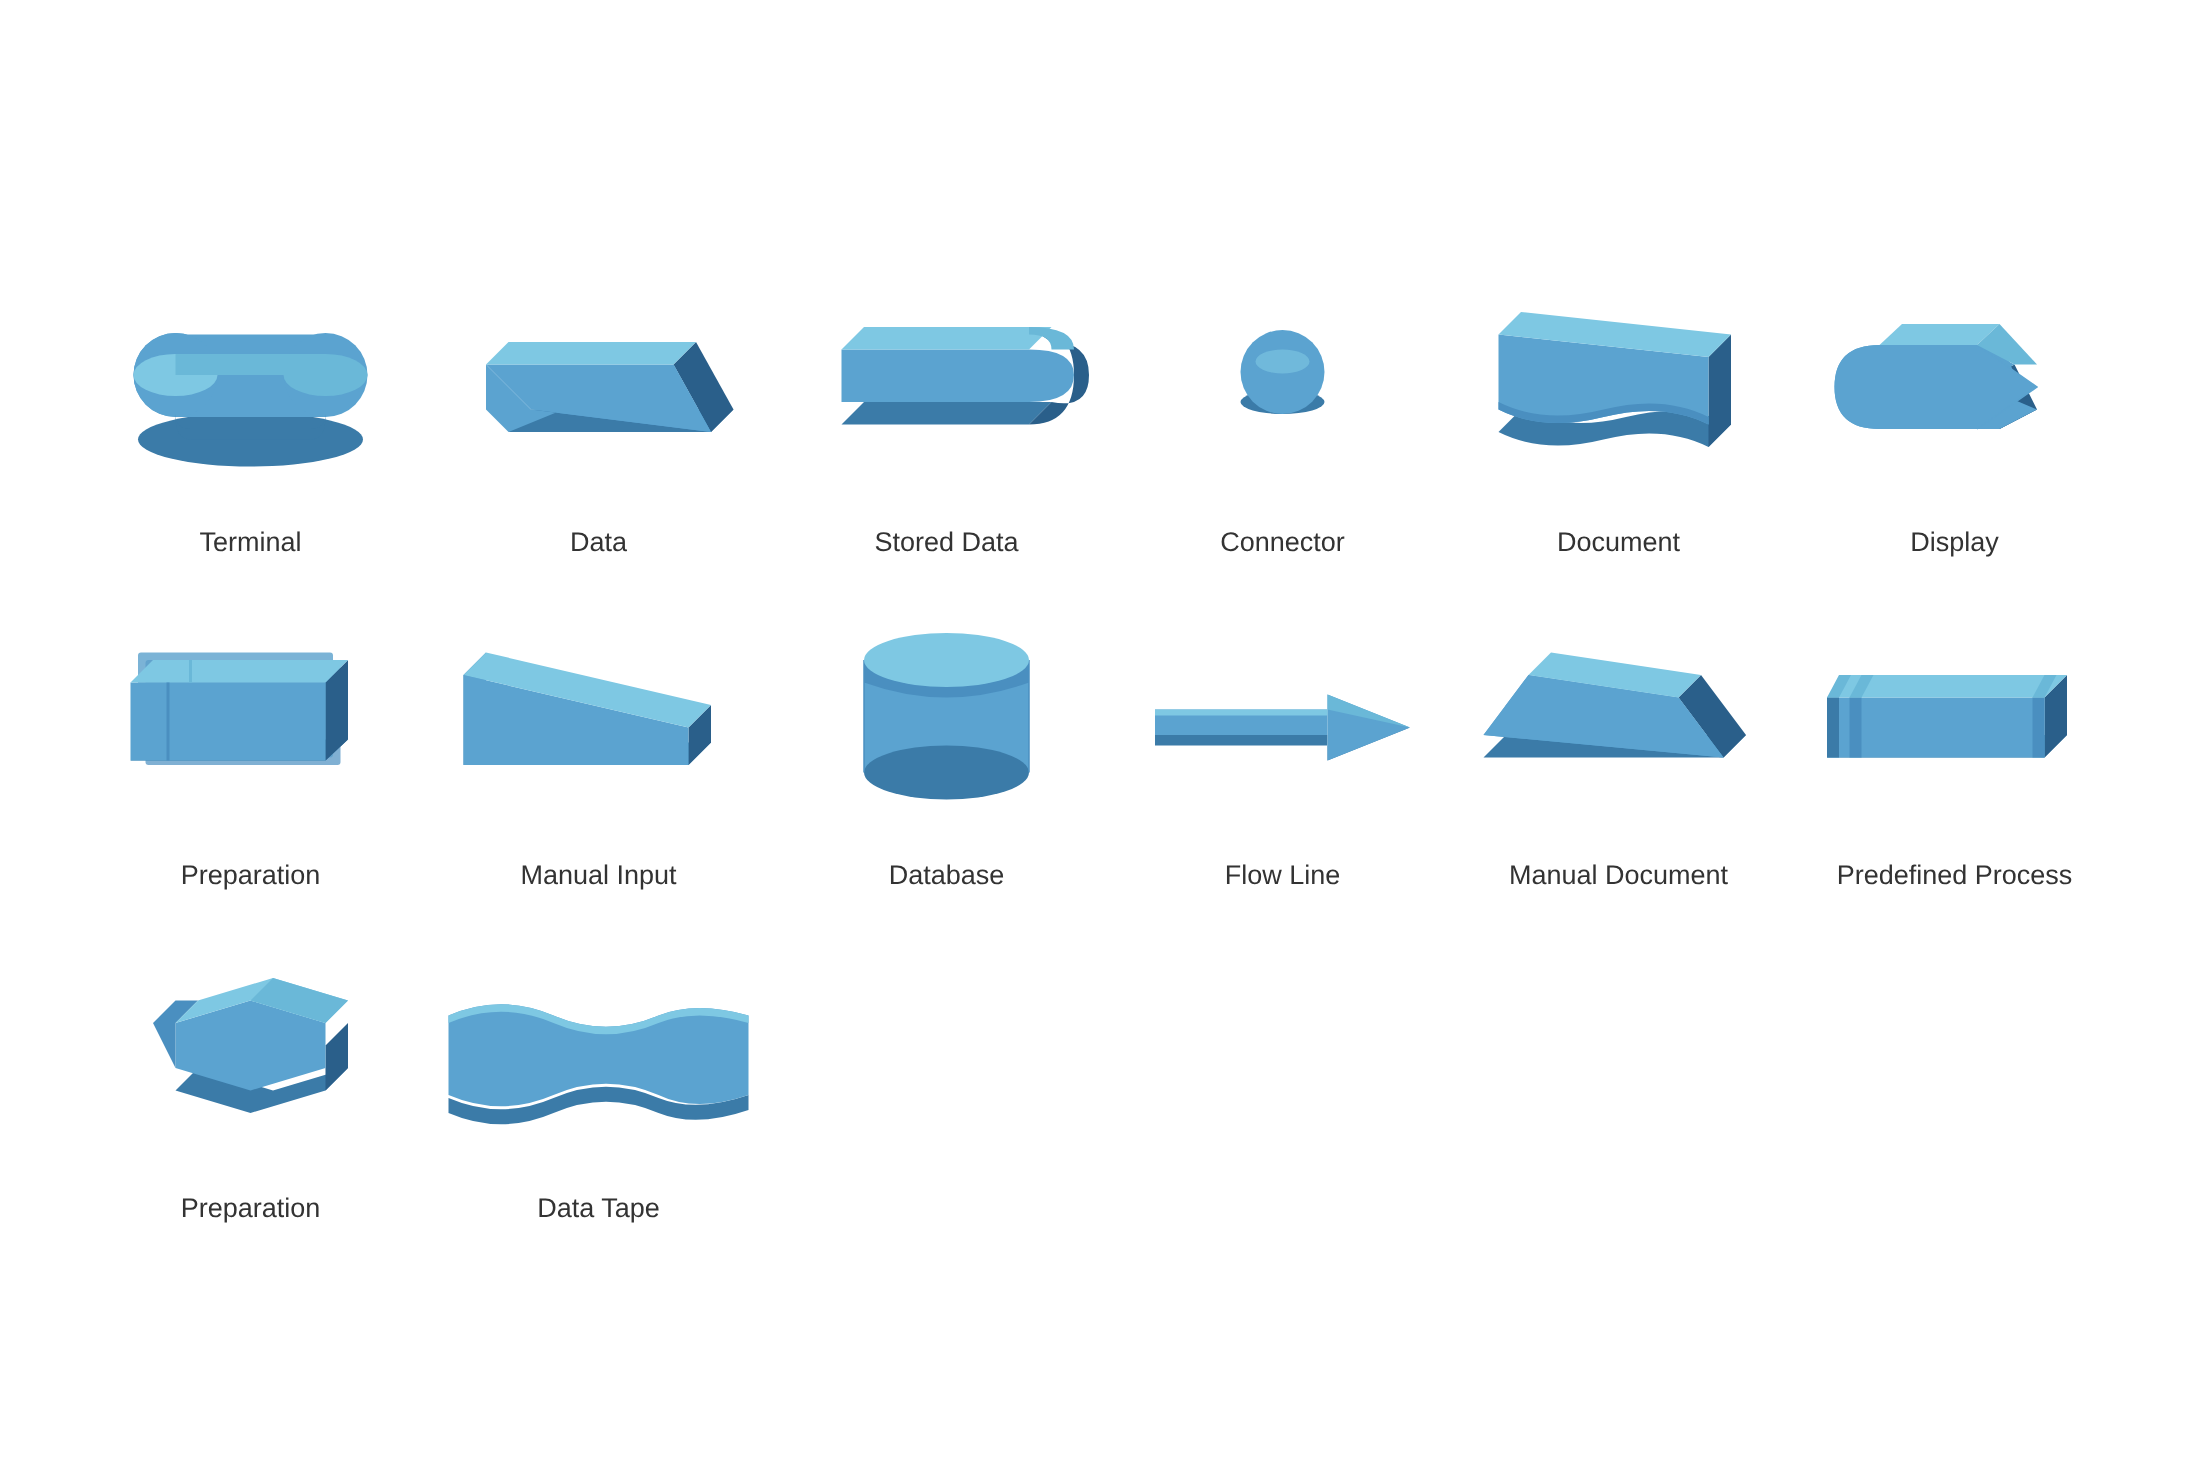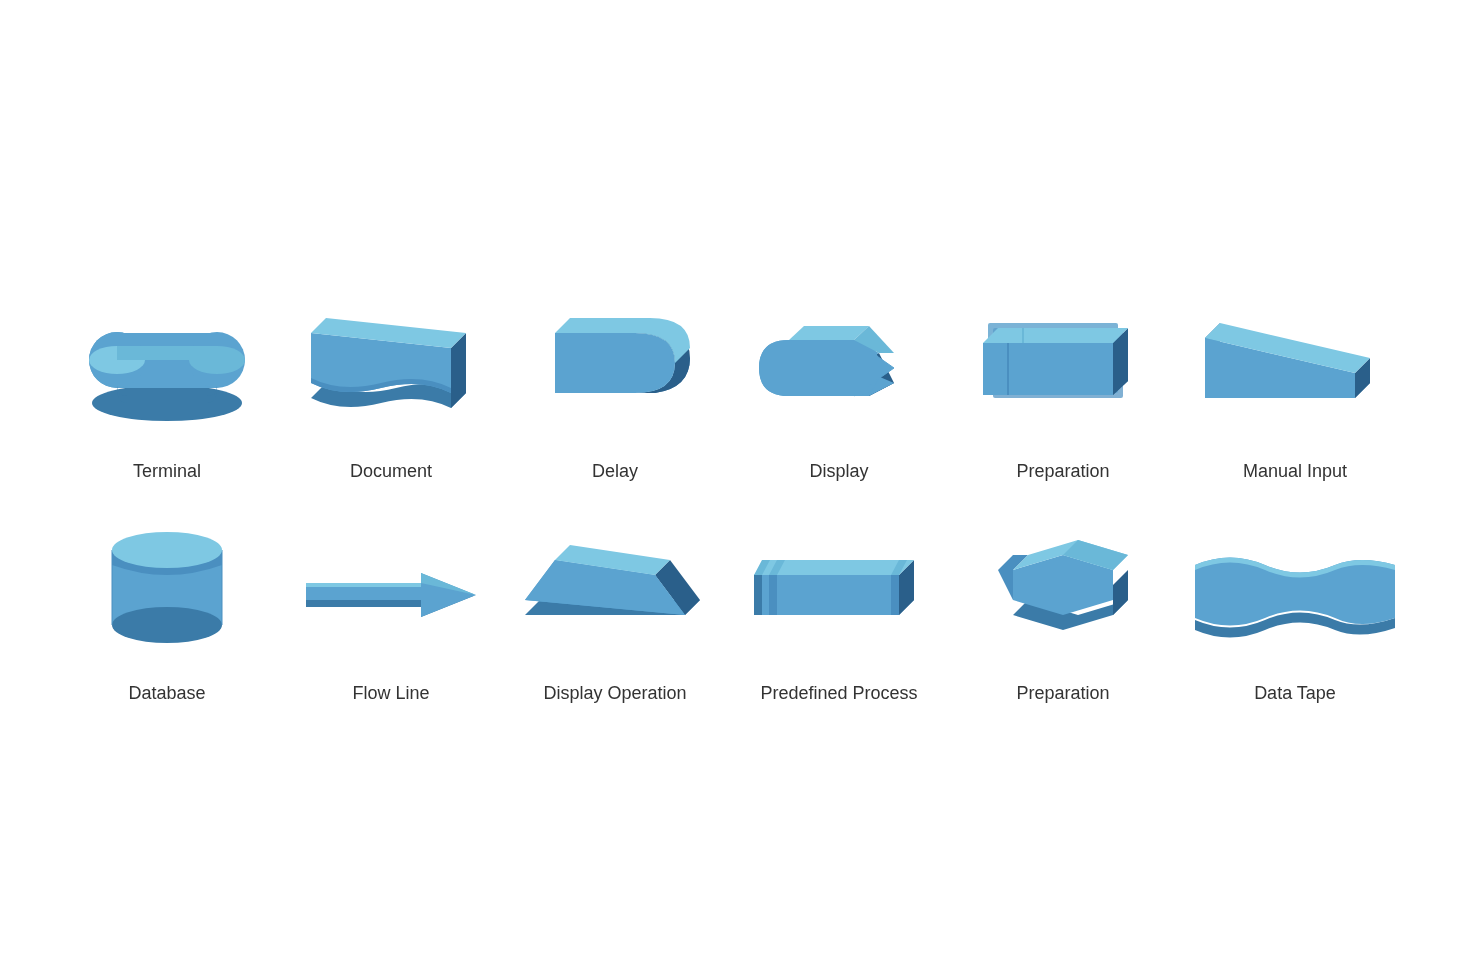--- a/index.html
+++ b/index.html
@@ -80,56 +80,88 @@
         <ellipse cx="145" cy="52" rx="28" ry="14" fill="#6ab8d8"></ellipse>
 
         <rect x="45" y="38" width="100" height="14" fill="#6ab8d8"></rect>
       </svg>
     </div>
     <div class="label">Terminal</div>
   </div>
 
 
 
-
-
+  <div class="cell">
+    <div class="shape-container">
+      <svg width="200" height="110" viewBox="0 0 200 110">
+
+        <path d="M40,90 L175,90 L190,75 L55,75 Z" fill="#3b7ba8"></path>
+
+        <path d="M175,90 L190,75 L165,30 L150,45 Z" fill="#2a5f8a"></path>
+
+        <polygon points="25,75 40,90 150,45 175,90 55,75 25,45" fill="#5ba3d0"></polygon>
+        <polygon points="25,45 150,45 175,90 55,75" fill="#5ba3d0"></polygon>
+
+        <polygon points="40,30 165,30 150,45 25,45" fill="#7ec8e3"></polygon>
+
+      </svg>
+    </div>
+    <div class="label">Data</div>
+  </div>
+
+  <div class="cell">
+    <div class="shape-container">
+      <svg width="200" height="110" viewBox="0 0 200 110">
+
+        <path d="M30,85 L155,85 L170,70 L45,70 Z" fill="#3b7ba8"></path>
+
+        <path d="M155,85 Q185,85 185,52 Q185,20 155,20 L170,30 Q195,30 195,52 Q195,75 170,70 Z" fill="#2a5f8a"></path>
+
+        <path d="M30,70 L155,70 Q185,70 185,52 Q185,35 155,35 L30,35 Z" fill="#5ba3d0"></path>
+
+        <path d="M30,35 L45,20 L45,20 L30,35 Z" fill="#4a8fc0"></path>
+
+        <path d="M30,35 L155,35 L170,20 L45,20 Z" fill="#7ec8e3"></path>
+
+        <path d="M155,20 Q185,20 185,35 L170,35 Q170,25 155,25 Z" fill="#6ab8d8"></path>
+      </svg>
+    </div>
+    <div class="label">Stored Data</div>
+  </div>
+
+  <div class="cell">
+    <div class="shape-container">
+      <svg width="100" height="100" viewBox="0 0 100 100">
+
+        <ellipse cx="50" cy="65" rx="28" ry="8" fill="#3b7ba8"></ellipse>
+        <circle cx="50" cy="45" r="28" fill="#5ba3d0"></circle>
+        <ellipse cx="50" cy="38" rx="18" ry="8" fill="#7ec8e3" opacity="0.6"></ellipse>
+      </svg>
+    </div>
+    <div class="label">Connector</div>
+  </div>
 
   <div class="cell">
     <div class="shape-container">
       <svg width="200" height="120" viewBox="0 0 200 120">
 
         <path d="M20,95 Q50,110 90,100 Q130,90 160,105 L175,90 Q145,75 105,85 Q65,95 35,80 Z" fill="#3b7ba8"></path>
 
         <path d="M160,105 L175,90 L175,30 L160,45 Z" fill="#2a5f8a"></path>
 
         <path d="M20,30 L160,45 L160,90 Q130,75 90,85 Q50,95 20,80 Z" fill="#5ba3d0"></path>
 
         <path d="M20,30 L35,15 L175,30 L160,45 Z" fill="#7ec8e3"></path>
 
         <path d="M20,75 Q50,90 90,80 Q130,70 160,85 L160,90 Q130,75 90,85 Q50,95 20,80 Z" fill="#4a8fc0"></path>
       </svg>
     </div>
     <div class="label">Document</div>
   </div>
 
-  <div class="cell">
-    <div class="shape-container">
-      <svg width="180" height="120" viewBox="0 0 180 120">
-
-        <path d="M30,90 L110,90 Q150,90 150,60 L165,55 Q165,85 130,90 L45,90 Z" fill="#3b7ba8"></path>
-
-        <path d="M110,90 Q150,90 150,60 Q150,30 110,30 L125,25 Q165,25 165,55 Q165,85 130,90 Z" fill="#2a5f8a"></path>
-
-        <path d="M30,30 L110,30 Q150,30 150,60 Q150,90 110,90 L30,90 Z" fill="#5ba3d0"></path>
-
-        <path d="M30,30 L45,15 L125,15 Q165,15 165,45 L150,60 Q150,30 110,30 Z" fill="#7ec8e3"></path>
-      </svg>
-    </div>
-    <div class="label">Delay</div>
-  </div>
 
   <div class="cell">
     <div class="shape-container">
       <svg width="200" height="110" viewBox="0 0 200 110">
 
         <path d="M50,88 L130,88 L155,75 L80,75 Z" fill="#3b7ba8"></path>
 
         <path d="M130,88 L155,75 L140,45 L115,58 Z" fill="#2a5f8a"></path>
 
         <path d="M50,32 Q20,32 20,60 Q20,88 50,88 L130,88 L155,75 L115,58 L140,45 L115,32 Z" fill="#5ba3d0"></path>
@@ -233,21 +265,21 @@
 
         <path d="M170,90 L185,75 L155,35 L140,50 Z" fill="#2a5f8a"></path>
 
         <polygon points="10,75 170,90 140,50 40,35" fill="#5ba3d0"></polygon>
 
         <polygon points="40,35 140,50 170,90 10,75" fill="#5ba3d0"></polygon>
 
         <path d="M40,35 L55,20 L155,35 L140,50 Z" fill="#7ec8e3"></path>
       </svg>
     </div>
-    <div class="label">Display Operation</div>
+    <div class="label">Manual Document</div>
   </div>
 
   <div class="cell">
     <div class="shape-container">
       <svg width="200" height="110" viewBox="0 0 200 110">
 
         <path d="M15,85 L160,85 L175,70 L30,70 Z" fill="#3b7ba8"></path>
 
         <path d="M160,85 L175,70 L175,30 L160,45 Z" fill="#2a5f8a"></path>
 

